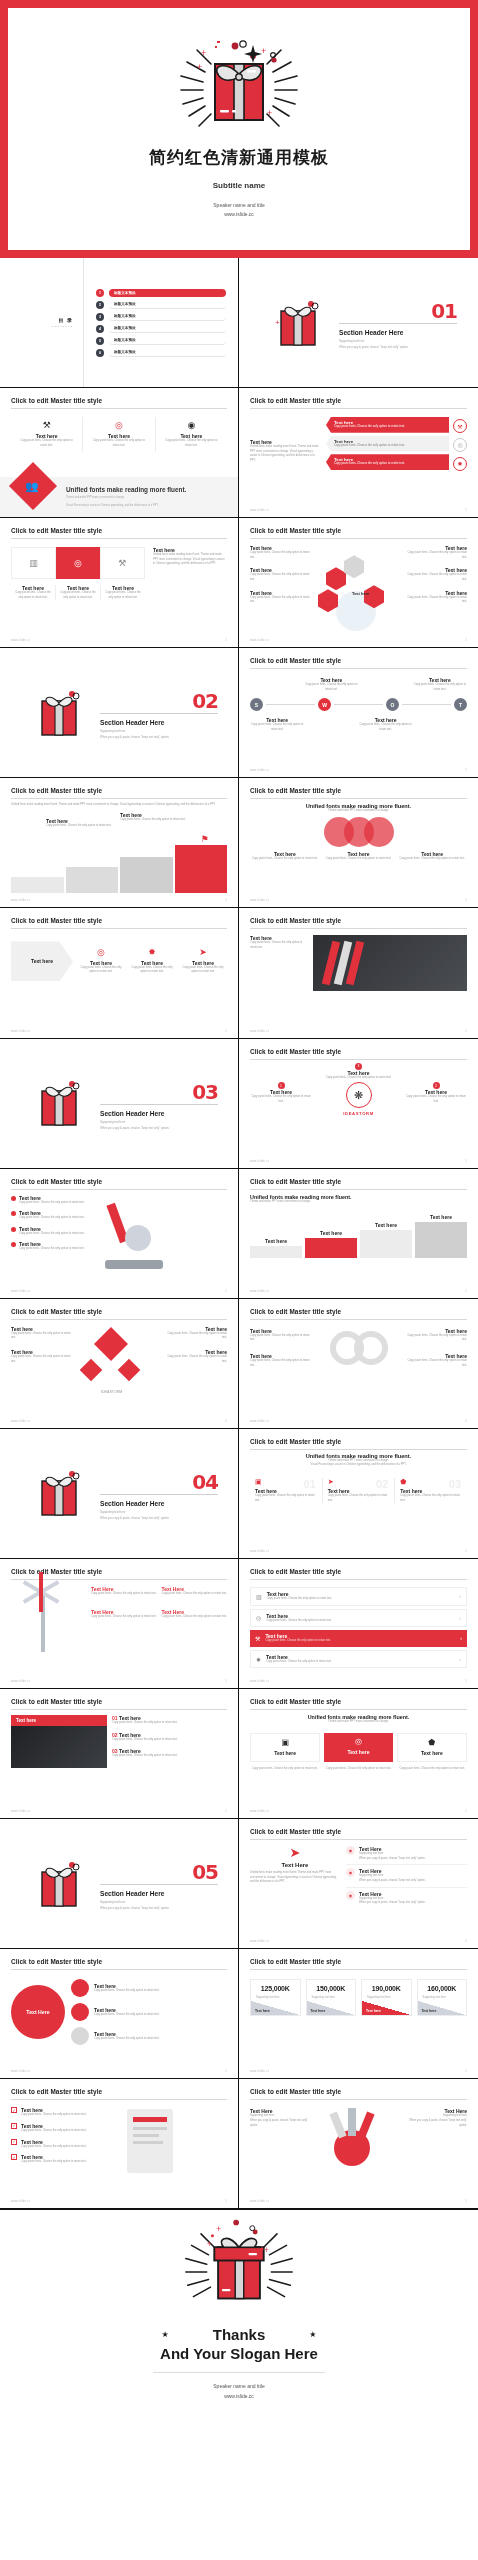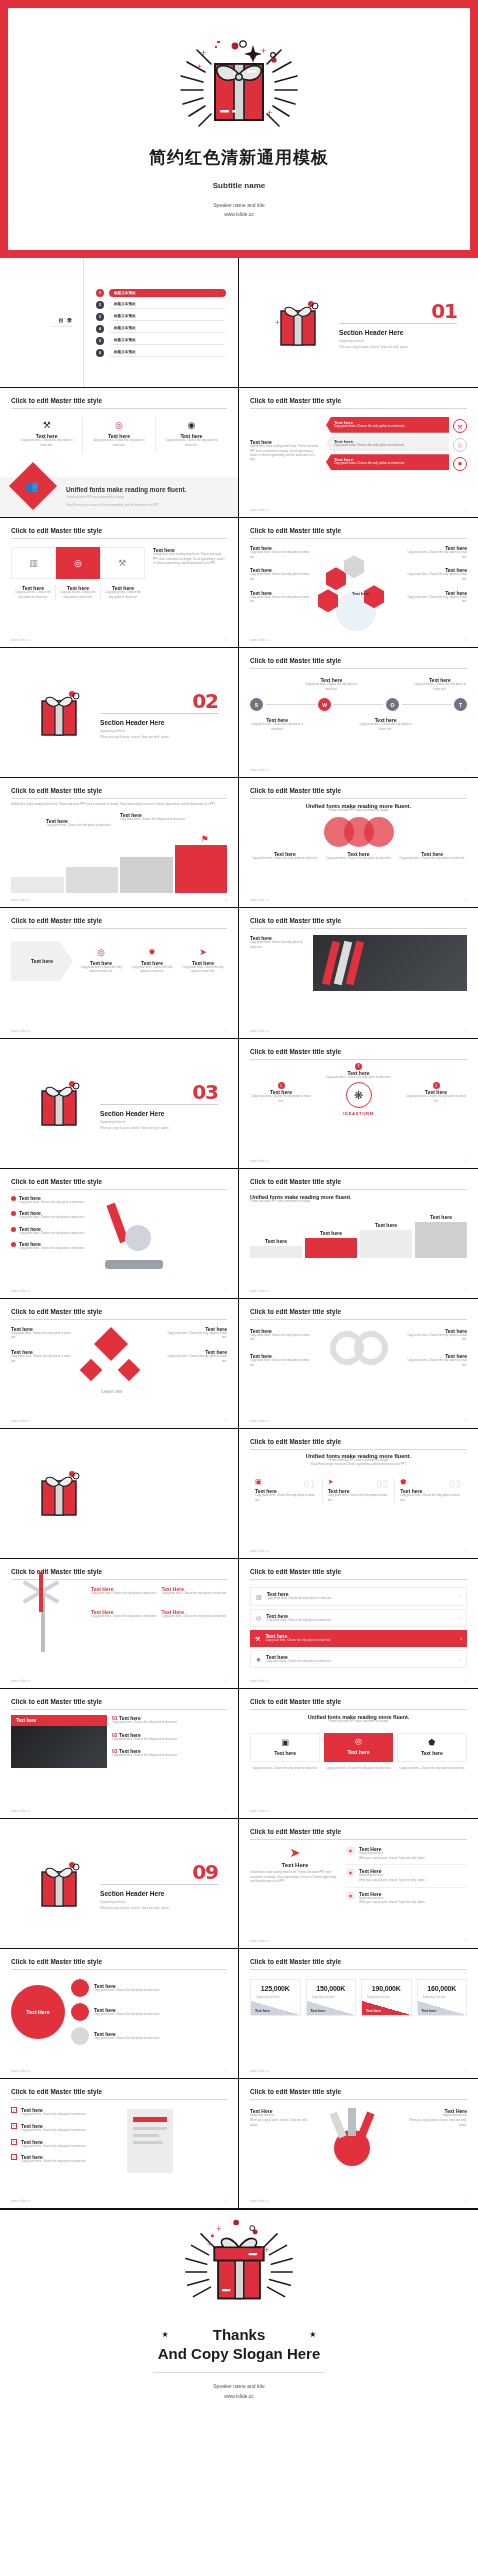--- a/index.html
+++ b/index.html
@@ -759,20 +759,27 @@
       <div class="sec-gift">
         <svg viewBox="0 0 46 52" width="46" height="52">
           <rect x="6" y="14" width="34" height="34" fill="#dd2f3c" stroke="#1b1b1b" stroke-width="1.4"></rect>
           <rect x="19" y="14" width="8" height="34" fill="#d6d6d6" stroke="#1b1b1b" stroke-width="1.1"></rect>
           <path d="M23 16 C 14 6, 6 11, 12 17 C 16 21, 21 19, 23 17 Z" fill="#f0f0f0" stroke="#1b1b1b" stroke-width="1.1"></path>
           <path d="M23 16 C 32 6, 40 11, 34 17 C 30 21, 25 19, 23 17 Z" fill="#f0f0f0" stroke="#1b1b1b" stroke-width="1.1"></path>
           <circle cx="36" cy="7" r="3" fill="#dd2f3c"></circle>
           <circle cx="40" cy="9" r="3" fill="none" stroke="#1b1b1b" stroke-width="1"></circle>
         </svg>
       </div>
+      <div class="sec-body">
+        <div class="sec-num">04</div>
+        <div class="sec-line"></div>
+        <div class="sec-h">Section Header Here</div>
+        <div class="sec-s">Supporting text here</div>
+        <div class="sec-d">When you copy &amp; paste, choose "keep text only" option.</div>
+      </div>
     </div>
   </div>
 
   <div class="slide">
     <div class="s-pad">
       <div class="s-title">Click to edit Master title style</div>
       <div class="s-rule"></div>
       <div style="text-align:center;margin-top:3px;">
         <div class="th" style="font-size:5.6px;">Unified fonts make reading more fluent.</div>
         <div class="tb">Theme and make PPT more convenient to change.</div>
@@ -958,21 +965,21 @@
         <svg viewBox="0 0 46 52" width="46" height="52">
           <rect x="6" y="14" width="34" height="34" fill="#dd2f3c" stroke="#1b1b1b" stroke-width="1.4"></rect>
           <rect x="19" y="14" width="8" height="34" fill="#d6d6d6" stroke="#1b1b1b" stroke-width="1.1"></rect>
           <path d="M23 16 C 14 6, 6 11, 12 17 C 16 21, 21 19, 23 17 Z" fill="#f0f0f0" stroke="#1b1b1b" stroke-width="1.1"></path>
           <path d="M23 16 C 32 6, 40 11, 34 17 C 30 21, 25 19, 23 17 Z" fill="#f0f0f0" stroke="#1b1b1b" stroke-width="1.1"></path>
           <circle cx="36" cy="7" r="3" fill="#dd2f3c"></circle>
           <circle cx="40" cy="9" r="3" fill="none" stroke="#1b1b1b" stroke-width="1"></circle>
         </svg>
       </div>
       <div class="sec-body">
-        <div class="sec-num">09</div>
+        <div class="sec-num">05</div>
         <div class="sec-line"></div>
         <div class="sec-h">Section Header Here</div>
         <div class="sec-s">Supporting text here</div>
         <div class="sec-d">When you copy &amp; paste, choose "keep text only" option.</div>
       </div>
     </div>
   </div>
 
   <div class="slide">
     <div class="s-pad">
@@ -1199,19 +1206,19 @@
           <text x="126" y="36">+</text>
           <text x="66" y="30">+</text>
       </g>
     </svg>
   </div>
   <div class="stars">
     <span class="star">★</span>
     <span class="close-title">Thanks</span>
     <span class="star">★</span>
   </div>
-  <div class="close-slogan">And Copy Slogan Here</div>
+  <div class="close-slogan">And Your Slogan Here</div>
   <div class="close-rule"></div>
   <div class="close-sp">
     <div>Speaker name and title</div>
     <div>www.islide.cc</div>
   </div>
 </div>
 
 </body></html>

